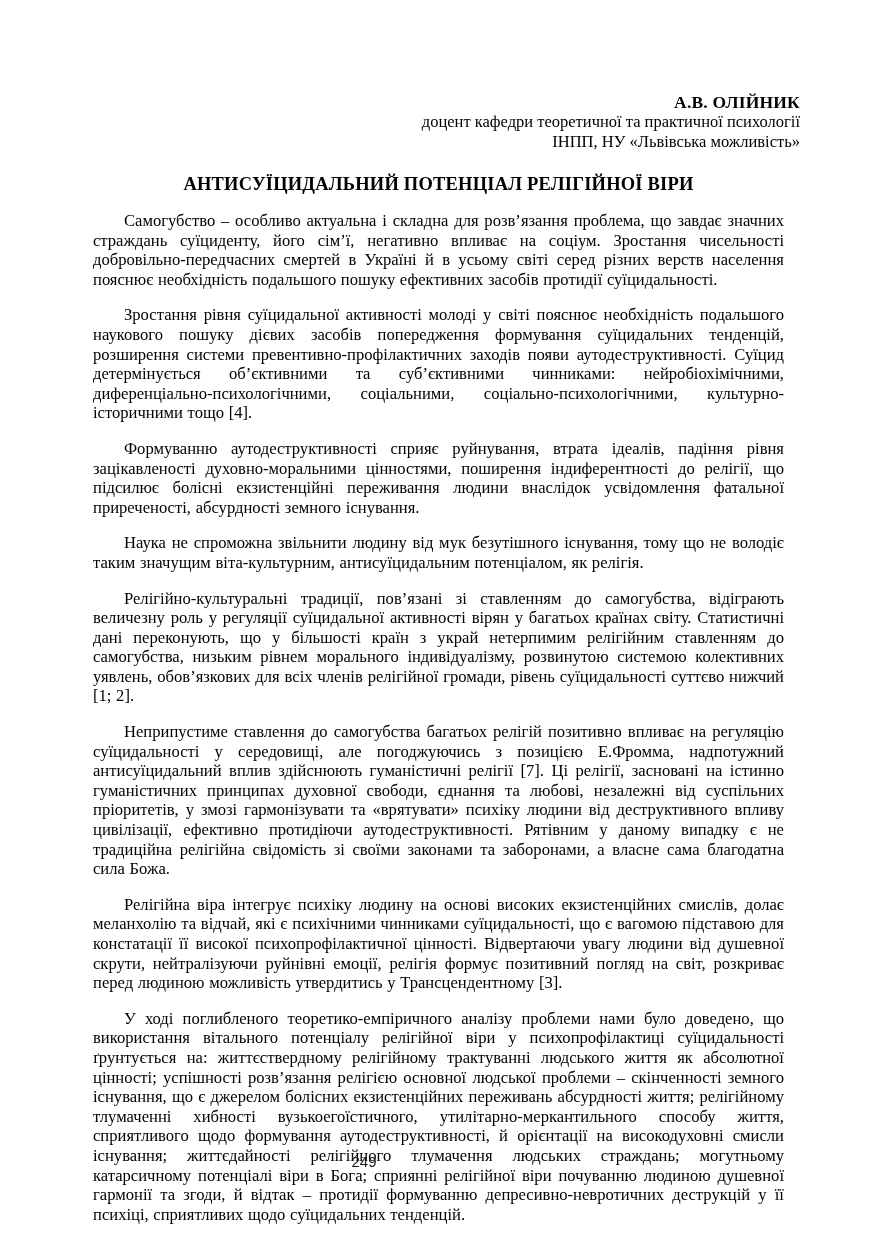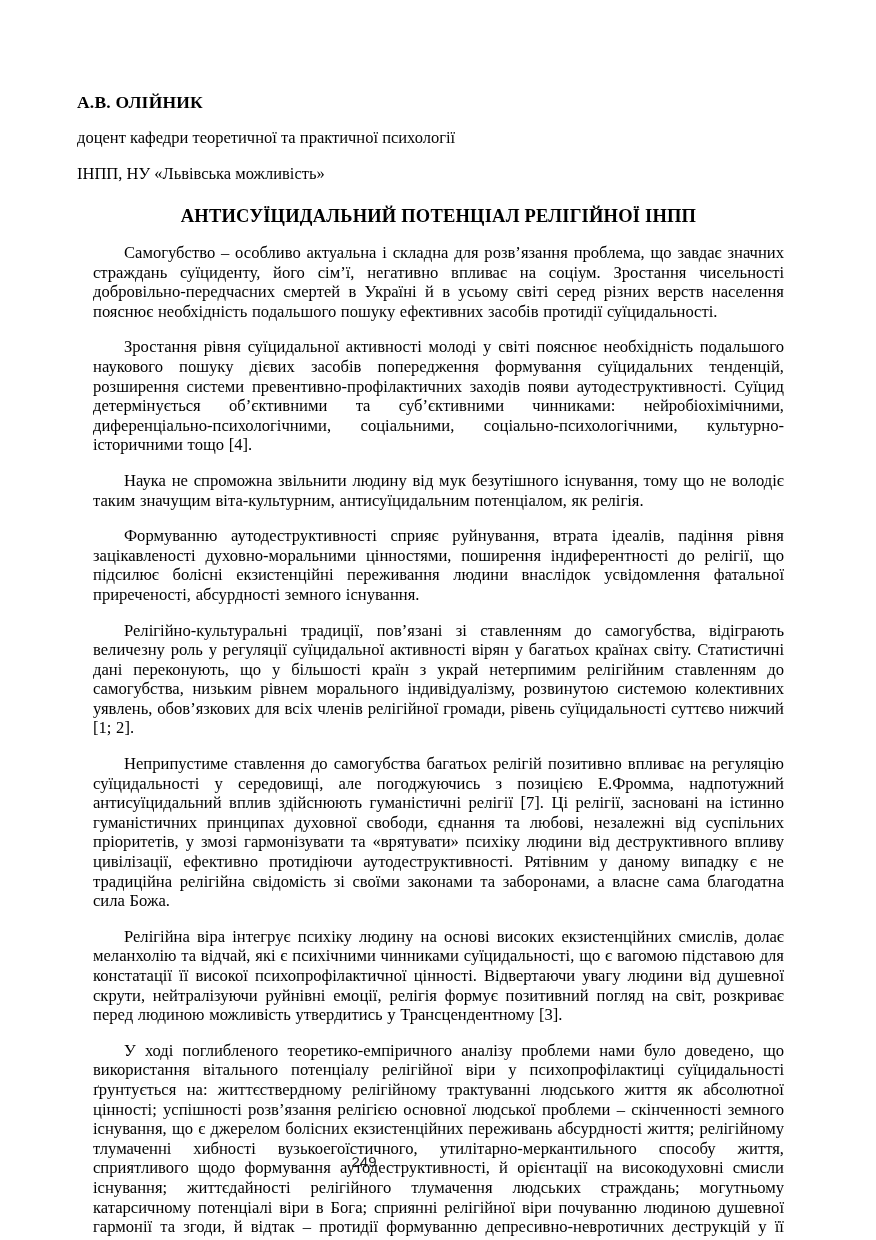--- a/index.html
+++ b/index.html
@@ -17,31 +17,30 @@
     overflow: hidden;
     box-sizing: border-box;
   }
   .content {
     position: absolute;
     left: 77px;
     top: 92px;
     width: 723px;
   }
   .header-block {
-    text-align: left;
+    text-align: right;
     line-height: 20px;
   }
   .author {
     font-weight: bold;
     font-size: 17.5px;
     letter-spacing: 0.2px;
   }
   .affiliation {
     font-size: 16.5px;
-    margin-top: 16px;
   }
   .article-title {
     text-align: center;
     font-weight: bold;
     font-size: 18.5px;
     margin-top: 22px;
     margin-bottom: 15px;
     letter-spacing: 0.2px;
   }
   .body-text p {
@@ -68,27 +67,27 @@
 
 <div class="page">
   <div class="content">
 
     <div class="header-block">
       <div class="author">А.В. ОЛІЙНИК</div>
       <div class="affiliation">доцент кафедри теоретичної та практичної психології</div>
       <div class="affiliation">ІНПП, НУ «Львівська можливість»</div>
     </div>
 
-    <h1 class="article-title">АНТИСУЇЦИДАЛЬНИЙ ПОТЕНЦІАЛ РЕЛІГІЙНОЇ ІНПП</h1>
+    <h1 class="article-title">АНТИСУЇЦИДАЛЬНИЙ ПОТЕНЦІАЛ РЕЛІГІЙНОЇ ВІРИ</h1>
 
     <div class="body-text">
       <p>Самогубство – особливо актуальна і складна для розв’язання проблема, що завдає значних страждань суїциденту, його сім’ї, негативно впливає на соціум. Зростання чисельності добровільно-передчасних смертей в Україні й в усьому світі серед різних верств населення пояснює необхідність подальшого пошуку ефективних засобів протидії суїцидальності.</p>
       <p>Зростання рівня суїцидальної активності молоді у світі пояснює необхідність подальшого наукового пошуку дієвих засобів попередження формування суїцидальних тенденцій, розширення системи превентивно-профілактичних заходів появи аутодеструктивності. Суїцид детермінується об’єктивними та суб’єктивними чинниками: нейробіохімічними, диференціально-психологічними, соціальними, соціально-психологічними, культурно-історичними тощо [4].</p>
+      <p>Формуванню аутодеструктивності сприяє руйнування, втрата ідеалів, падіння рівня зацікавленості духовно-моральними цінностями, поширення індиферентності до релігії, що підсилює болісні екзистенційні переживання людини внаслідок усвідомлення фатальної приреченості, абсурдності земного існування.</p>
       <p>Наука не спроможна звільнити людину від мук безутішного існування, тому що не володіє таким значущим віта-культурним, антисуїцидальним потенціалом, як релігія.</p>
-      <p>Формуванню аутодеструктивності сприяє руйнування, втрата ідеалів, падіння рівня зацікавленості духовно-моральними цінностями, поширення індиферентності до релігії, що підсилює болісні екзистенційні переживання людини внаслідок усвідомлення фатальної приреченості, абсурдності земного існування.</p>
       <p>Релігійно-культуральні традиції, пов’язані зі ставленням до самогубства, відіграють величезну роль у регуляції суїцидальної активності вірян у багатьох країнах світу. Статистичні дані переконують, що у більшості країн з украй нетерпимим релігійним ставленням до самогубства, низьким рівнем морального індивідуалізму, розвинутою системою колективних уявлень, обов’язкових для всіх членів релігійної громади, рівень суїцидальності суттєво нижчий [1; 2].</p>
       <p>Неприпустиме ставлення до самогубства багатьох релігій позитивно впливає на регуляцію суїцидальності у середовищі, але погоджуючись з позицією Е.Фромма, надпотужний антисуїцидальний вплив здійснюють гуманістичні релігії [7]. Ці релігії, засновані на істинно гуманістичних принципах духовної свободи, єднання та любові, незалежні від суспільних пріоритетів, у змозі гармонізувати та «врятувати» психіку людини від деструктивного впливу цивілізації, ефективно протидіючи аутодеструктивності. Рятівним у даному випадку є не традиційна релігійна свідомість зі своїми законами та заборонами, а власне сама благодатна сила Божа.</p>
       <p>Релігійна віра інтегрує психіку людину на основі високих екзистенційних смислів, долає меланхолію та відчай, які є психічними чинниками суїцидальності, що є вагомою підставою для констатації її високої психопрофілактичної цінності. Відвертаючи увагу людини від душевної скрути, нейтралізуючи руйнівні емоції, релігія формує позитивний погляд на світ, розкриває перед людиною можливість утвердитись у Трансцендентному [3].</p>
       <p>У ході поглибленого теоретико-емпіричного аналізу проблеми нами було доведено, що використання вітального потенціалу релігійної віри у психопрофілактиці суїцидальності ґрунтується на: життєствердному релігійному трактуванні людського життя як абсолютної цінності; успішності розв’язання релігією основної людської проблеми – скінченності земного існування, що є джерелом болісних екзистенційних переживань абсурдності життя; релігійному тлумаченні хибності вузькоегоїстичного, утилітарно-меркантильного способу життя, сприятливого щодо формування аутодеструктивності, й орієнтації на високодуховні смисли існування; життєдайності релігійного тлумачення людських страждань; могутньому катарсичному потенціалі віри в Бога; сприянні релігійної віри почуванню людиною душевної гармонії та згоди, й відтак – протидії формуванню депресивно-невротичних деструкцій у її психіці, сприятливих щодо суїцидальних тенденцій.</p>
     </div>
 
   </div>
 
   <div class="page-number">249</div>
 </div>

